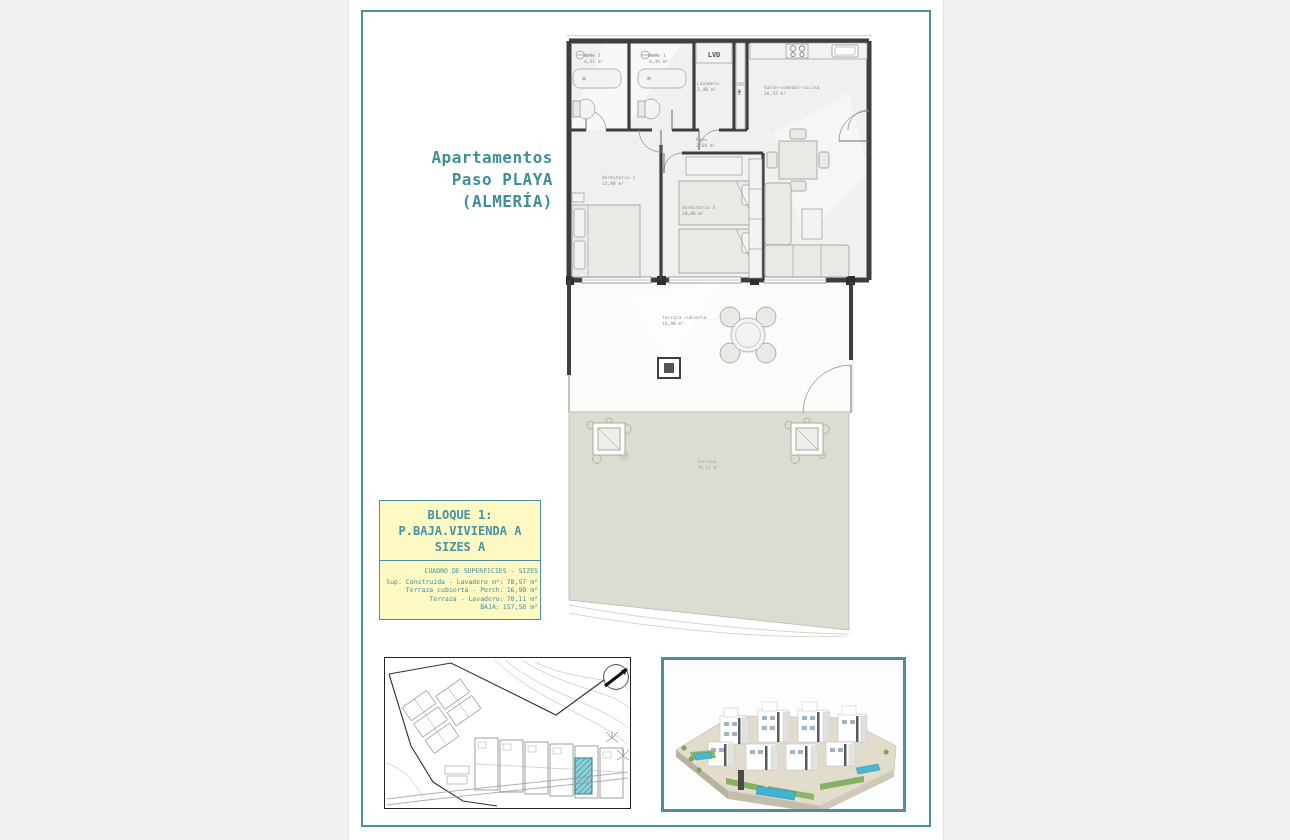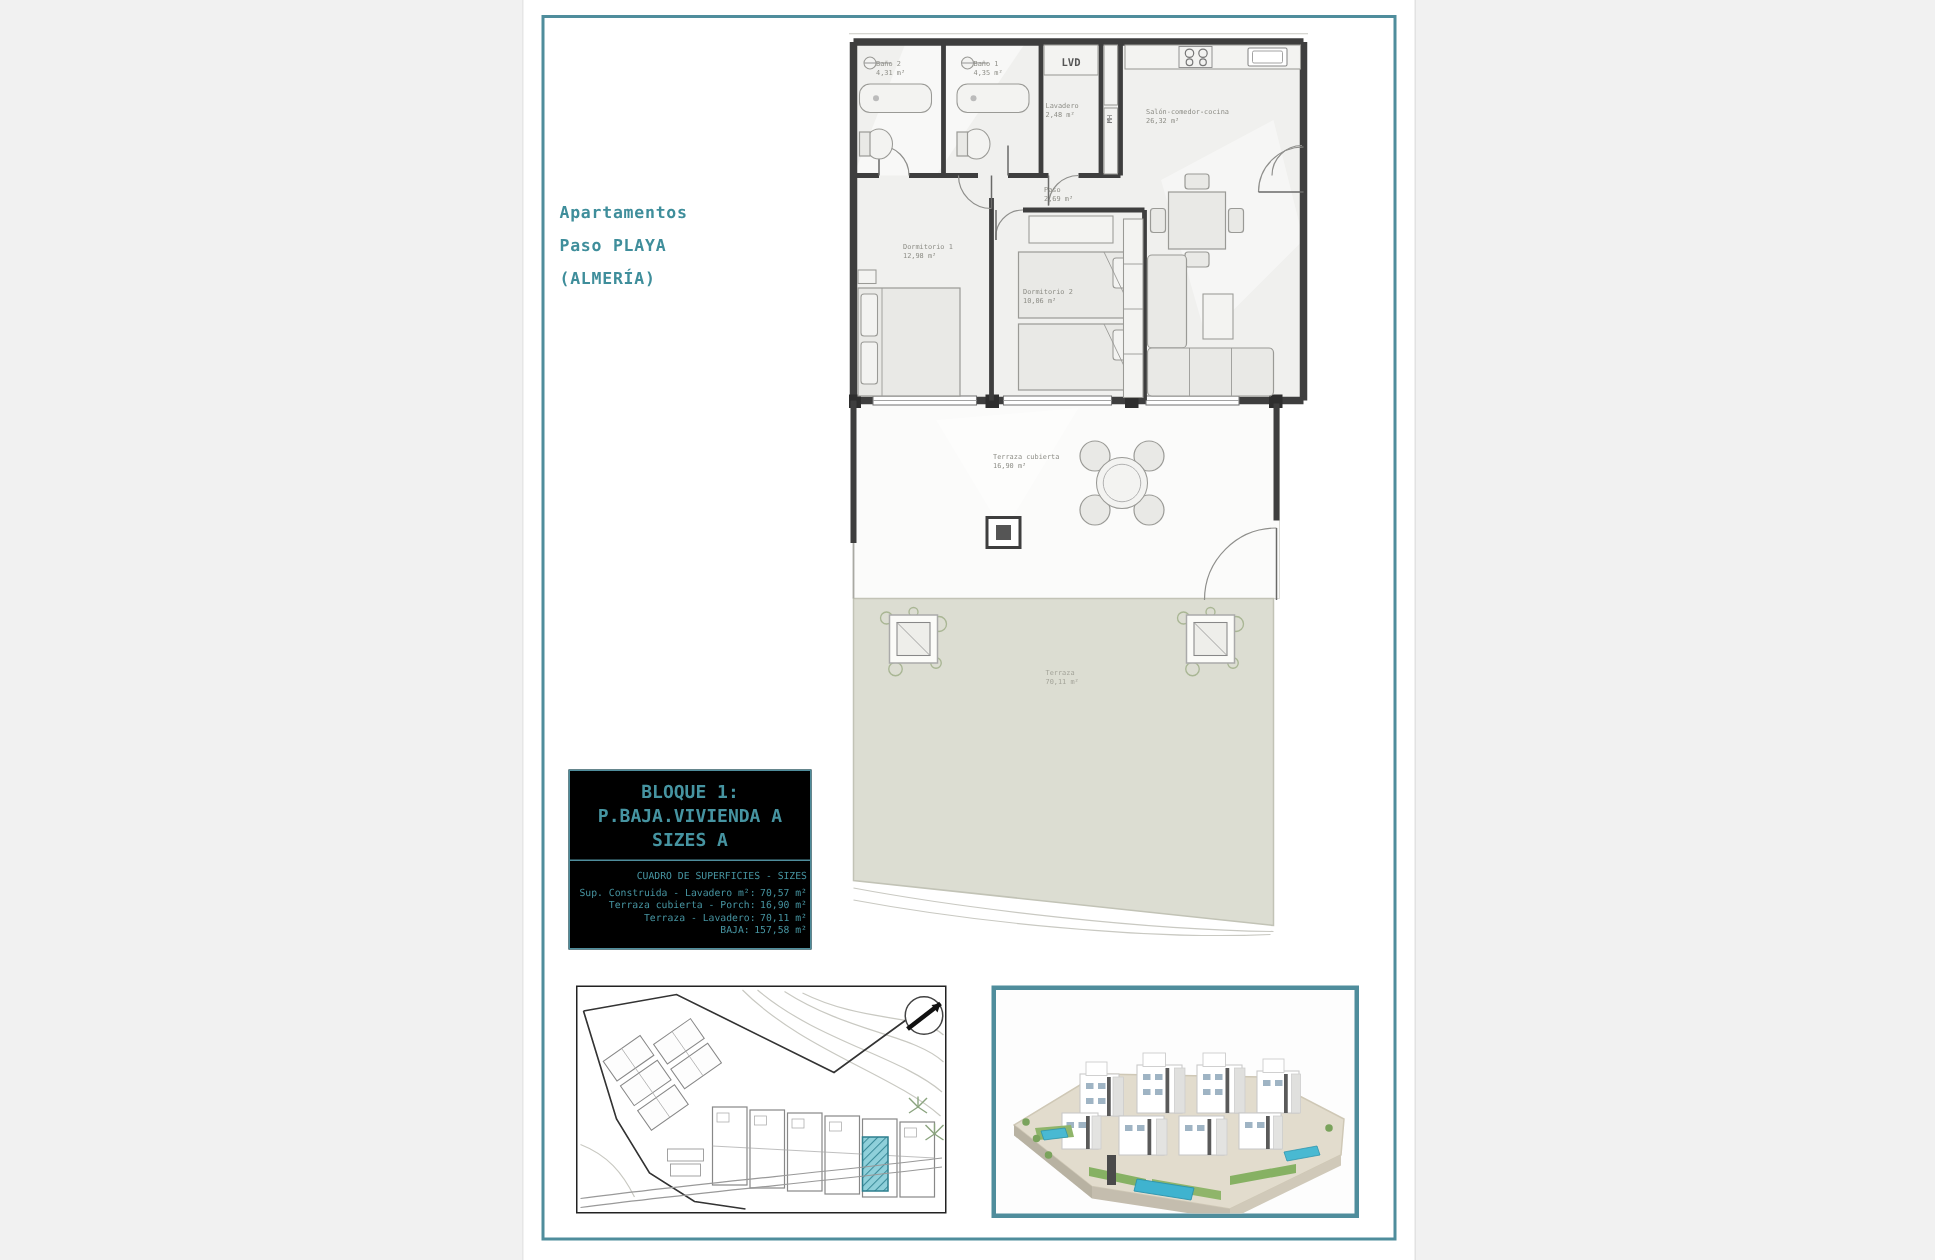--- a/index.html
+++ b/index.html
@@ -11,41 +11,41 @@
   .sheet{
     position:absolute;left:348px;top:0;width:594px;height:840px;
     background:#ffffff;
     border-left:1px solid #e6e6e6;border-right:1px solid #e2e2e2;
   }
   .frame{
     position:absolute;left:12px;top:10px;width:566px;height:813px;
     border:2px solid #4f8d9c;pointer-events:none;
   }
   .title{
-    position:absolute;left:24px;top:131px;width:180px;
-    text-align:left;color:#3f8e9b;font-weight:bold;
-    font-size:11px;line-height:22px;letter-spacing:.5px;
+    position:absolute;left:24px;top:147px;width:180px;
+    text-align:right;color:#3f8e9b;font-weight:bold;
+    font-size:16px;line-height:22px;letter-spacing:.5px;
   }
   .infobox{
-    position:absolute;left:30px;top:513px;width:160px;
-    border:1px solid #4f8d9c;background:#000000;
+    position:absolute;left:30px;top:500px;width:160px;
+    border:1px solid #4f8d9c;background:#fef9c3;
   }
   .infobox .block{
     text-align:center;color:#4694a1;font-weight:bold;
     font-size:12px;line-height:16px;padding:6px 0 5px 0;
     border-bottom:1px solid #4f8d9c;
   }
   .infobox .surfaces{
     text-align:right;color:#4694a1;
     font-size:6.5px;line-height:8.5px;padding:6px 2px 7px 2px;
   }
   .infobox .stitle{margin-bottom:2px;}
   .srow span{white-space:nowrap;}
   .srow .val{margin-left:3px;}
-  .planwrap{position:absolute;left:215px;top:20px;width:312px;height:604px;}
+  .planwrap{position:absolute;left:215px;top:33px;width:312px;height:604px;}
   .siteplan-box{
     position:absolute;left:35px;top:657px;width:245px;height:150px;
     border:1.5px solid #222;background:#fff;
   }
   .render-box{
     position:absolute;left:312px;top:657px;width:239px;height:149px;
     border:3px solid #4f8d9c;background:#fdfdfd;
   }
   svg{display:block;}
   svg text{font-family:"DejaVu Sans Mono", monospace;}

